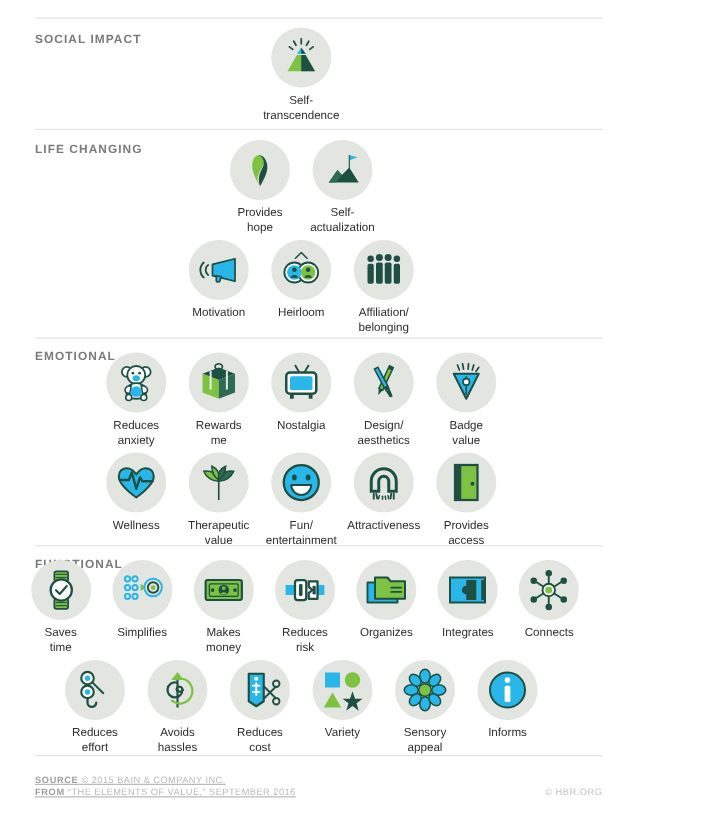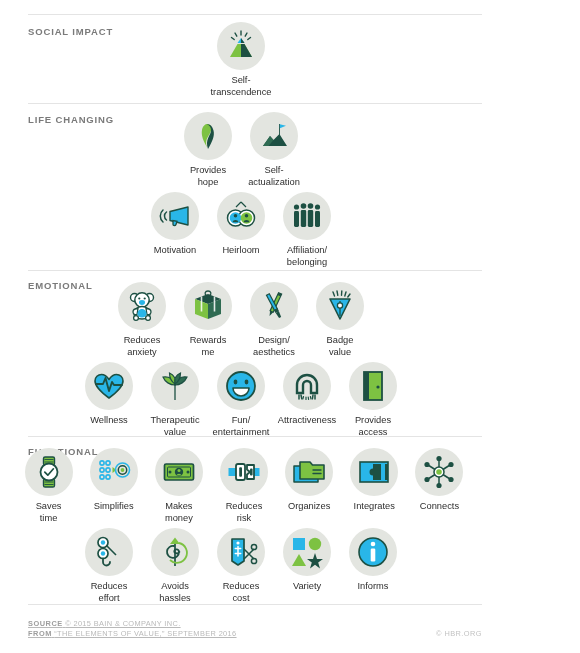--- a/index.html
+++ b/index.html
@@ -194,20 +194,33 @@
             <path d="M30 10 L17 15 L17 30 L30 25 Z" fill="#2f6b52"></path>
             <path d="M10.5 7.5 L10.5 22.5 M23.5 7.5 L23.5 22.5" stroke="#fff" stroke-width="1.6" opacity=".85"></path>
           </svg>
         </div>
         <div class="cap">Rewards
 me</div>
       </div>
       <div class="cell">
         <div class="disc">
           <svg width="34" height="34" viewBox="0 0 34 34">
+            <line x1="12" y1="3" x2="15.5" y2="9" stroke="#1d5043" stroke-width="1.5"></line>
+            <line x1="23" y1="3" x2="19.5" y2="9" stroke="#1d5043" stroke-width="1.5"></line>
+            <rect x="5" y="9" width="24" height="17" rx="3" fill="#fff" stroke="#1d5043" stroke-width="2"></rect>
+            <rect x="8" y="12" width="18" height="11" rx="1.5" fill="#29b6e8"></rect>
+            <rect x="8" y="26" width="3" height="4" fill="#1d5043"></rect>
+            <rect x="23" y="26" width="3" height="4" fill="#1d5043"></rect>
+          </svg>
+        </div>
+        <div class="cap">Nostalgia</div>
+      </div>
+      <div class="cell">
+        <div class="disc">
+          <svg width="34" height="34" viewBox="0 0 34 34">
             <g transform="rotate(25 17 17)">
               <rect x="15.5" y="3" width="3.4" height="20" fill="#7dc242" stroke="#1d5043" stroke-width="1.2"></rect>
               <path d="M15.5 23 L17.2 28 L18.9 23 Z" fill="#1d5043"></path>
               <rect x="15.5" y="3" width="3.4" height="2.5" fill="#1d5043"></rect>
             </g>
             <g transform="rotate(-28 17 17)">
               <rect x="15.4" y="4" width="3.2" height="17" fill="#29b6e8" stroke="#1d5043" stroke-width="1.2"></rect>
               <rect x="15" y="21" width="4" height="3" fill="#1d5043"></rect>
               <path d="M15.2 24 L18.8 24 L18.2 30 L15.8 30 Z" fill="#1d5043"></path>
             </g>
@@ -468,20 +481,39 @@
             <circle cx="25" cy="9" r="6.2" fill="#7dc242"></circle>
             <path d="M9 19 L16 31 L2 31 Z" fill="#7dc242"></path>
             <path d="M25 18 L27 24 L33 24 L28.2 27.6 L30 33.5 L25 29.8 L20 33.5 L21.8 27.6 L17 24 L23 24 Z" fill="#1d5043"></path>
           </svg>
         </div>
         <div class="cap">Variety</div>
       </div>
       <div class="cell">
         <div class="disc">
           <svg width="34" height="34" viewBox="0 0 34 34">
+            <g fill="#29b6e8" stroke="#1d5043" stroke-width="1.2">
+              <ellipse cx="17" cy="6" rx="4.2" ry="5.6"></ellipse>
+              <ellipse cx="17" cy="28" rx="4.2" ry="5.6"></ellipse>
+              <ellipse cx="6" cy="17" rx="5.6" ry="4.2"></ellipse>
+              <ellipse cx="28" cy="17" rx="5.6" ry="4.2"></ellipse>
+              <ellipse cx="9.2" cy="9.2" rx="5.4" ry="3.9" transform="rotate(45 9.2 9.2)"></ellipse>
+              <ellipse cx="24.8" cy="9.2" rx="5.4" ry="3.9" transform="rotate(-45 24.8 9.2)"></ellipse>
+              <ellipse cx="9.2" cy="24.8" rx="5.4" ry="3.9" transform="rotate(-45 9.2 24.8)"></ellipse>
+              <ellipse cx="24.8" cy="24.8" rx="5.4" ry="3.9" transform="rotate(45 24.8 24.8)"></ellipse>
+            </g>
+            <circle cx="17" cy="17" r="5" fill="#7dc242" stroke="#1d5043" stroke-width="1.2"></circle>
+          </svg>
+        </div>
+        <div class="cap">Sensory
+appeal</div>
+      </div>
+      <div class="cell">
+        <div class="disc">
+          <svg width="34" height="34" viewBox="0 0 34 34">
             <circle cx="17" cy="17" r="14" fill="#29b6e8" stroke="#1d5043" stroke-width="1.6"></circle>
             <circle cx="17" cy="9" r="2.3" fill="#fff"></circle>
             <rect x="14.7" y="13.5" width="4.6" height="13" rx="1.2" fill="#fff"></rect>
           </svg>
         </div>
         <div class="cap">Informs</div>
       </div>
     </div>
 
   <div class="footer">

